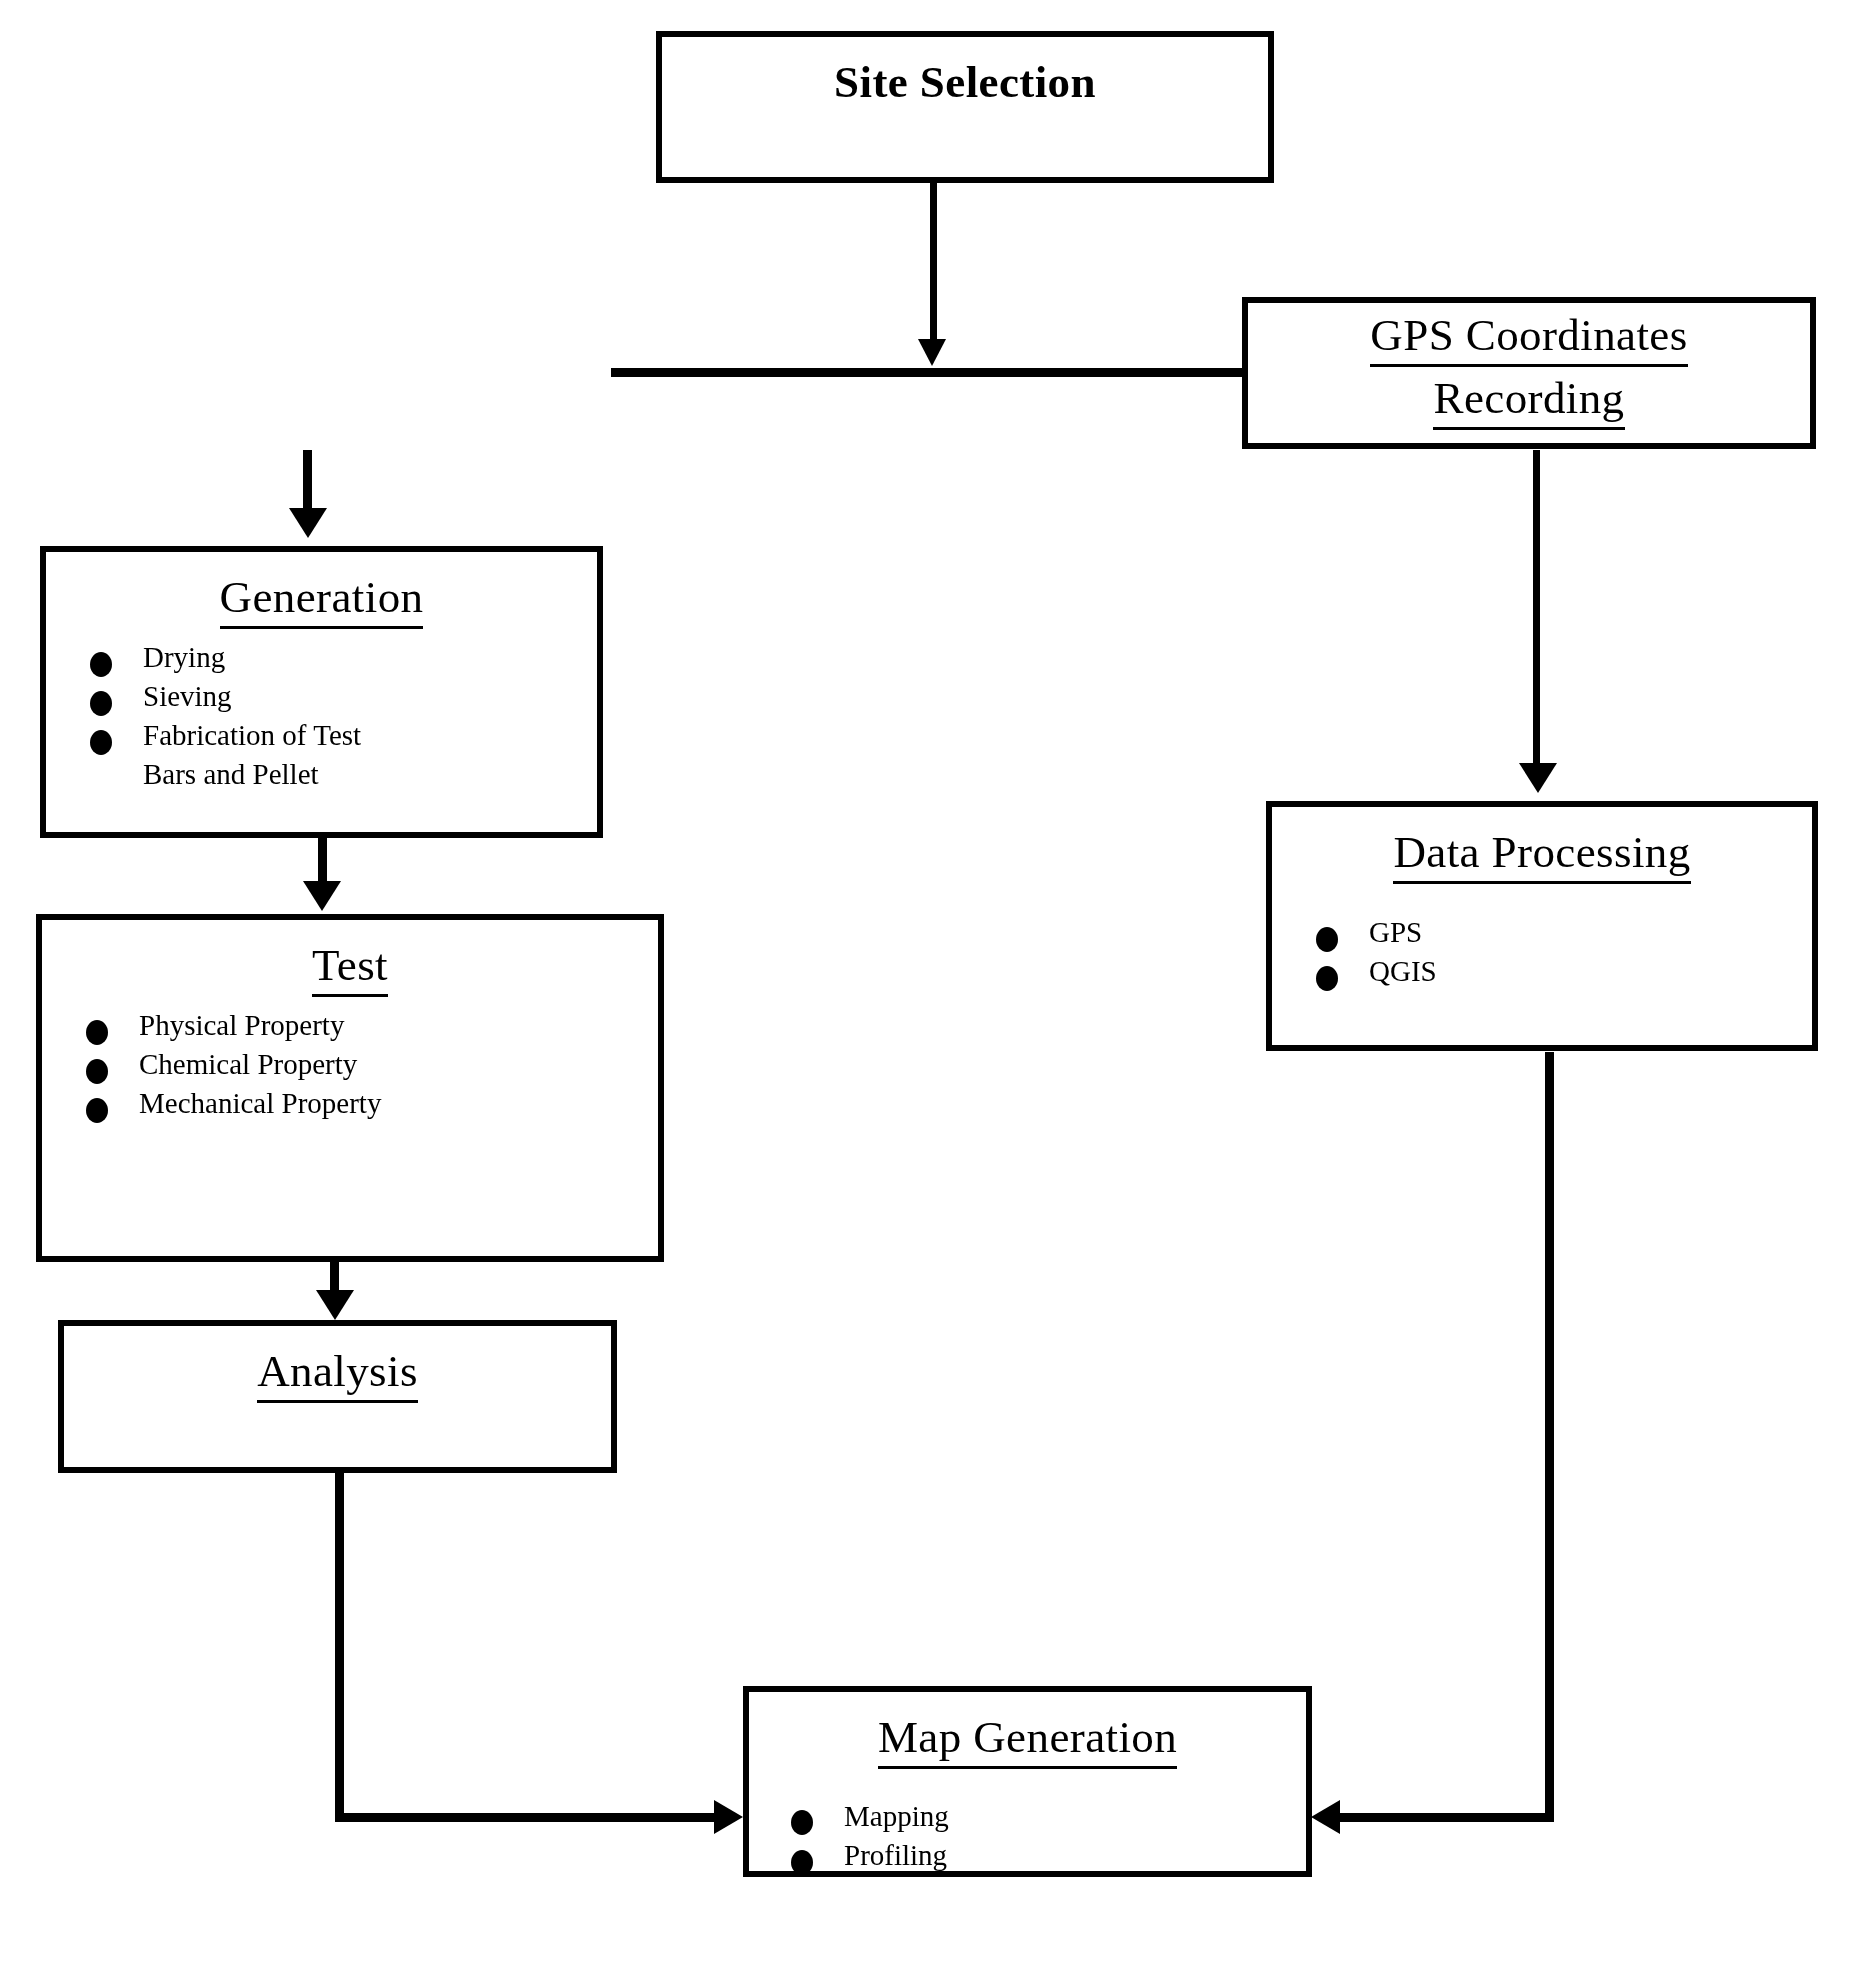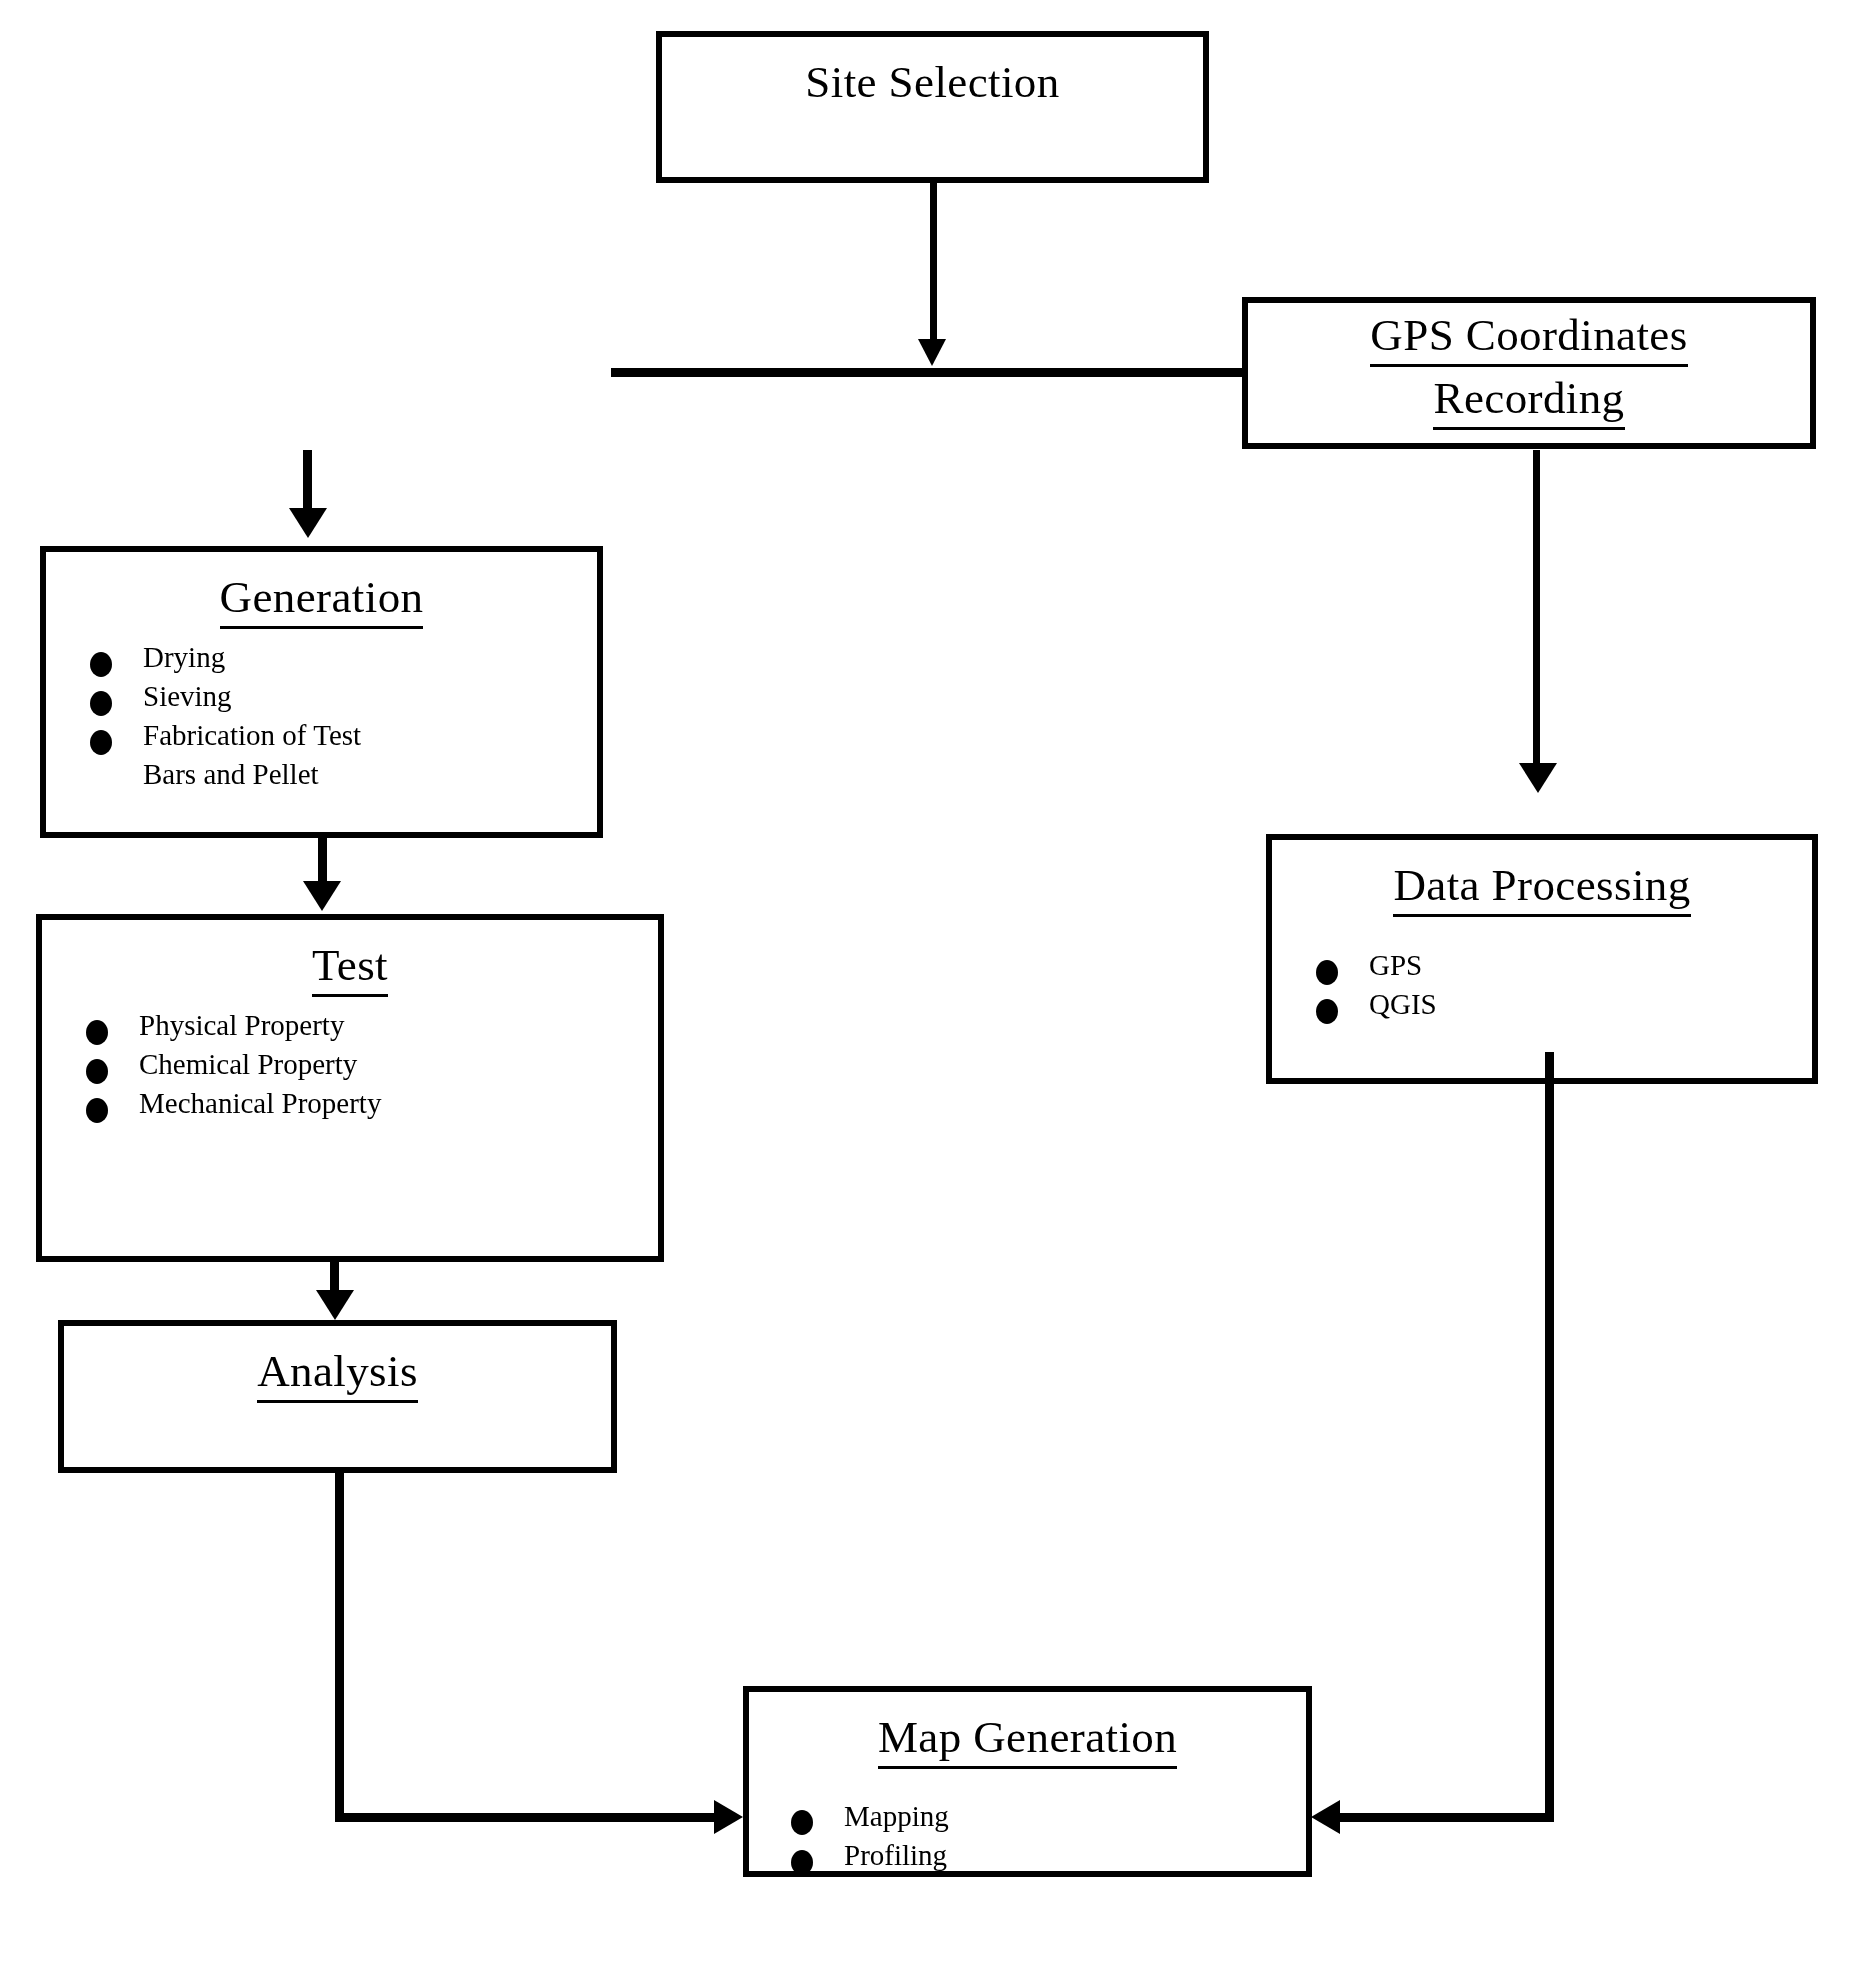--- a/index.html
+++ b/index.html
@@ -92,21 +92,21 @@
     border-top:17.4px solid transparent;
     border-bottom:17.4px solid transparent;
     border-right:29px solid #000000;
   }
 </style>
 </head>
 <body>
 
 <div id="canvas">
 
-  <div class="node" style="left:656px; top:30.5px; width:553px; height:152px;">
+  <div class="node" style="left:656px; top:30.5px; width:618px; height:152px;font-weight:bold;">
     <div class="node-title title-pad">Site Selection</div>
   </div>
 
   <div class="ln-v" style="left:930px; top:183px; height:161px;"></div>
   <div class="arrow-down slim" style="left:918px; top:339px;"></div>
 
 
   <div class="ln-h thick" style="left:611px; top:368px; width:634px;"></div>
 
   <div class="node" style="left:1242px; top:297px; width:574px; height:152px;">
@@ -173,21 +173,21 @@
 
   <div class="node" style="left:58px; top:1320px; width:559px; height:153px;">
     <div class="node-title title-pad underlined">
       <span>Analysis</span>
     </div>
   </div>
 
   <div class="ln-v" style="left:1533px; top:450px; height:319px;"></div>
   <div class="arrow-down" style="left:1519px; top:763px;"></div>
 
-  <div class="node" style="left:1266px; top:834px; width:552px; height:250px;">
+  <div class="node" style="left:1266px; top:801px; width:552px; height:250px;">
     <div class="node-title title-pad underlined">
       <span>Data Processing</span>
     </div>
     <ul class="bullets" style="margin-top:30.5px;">
       <li>
         <span class="dot"></span>
         <span>GPS</span>
       </li>
       <li>
         <span class="dot"></span>

